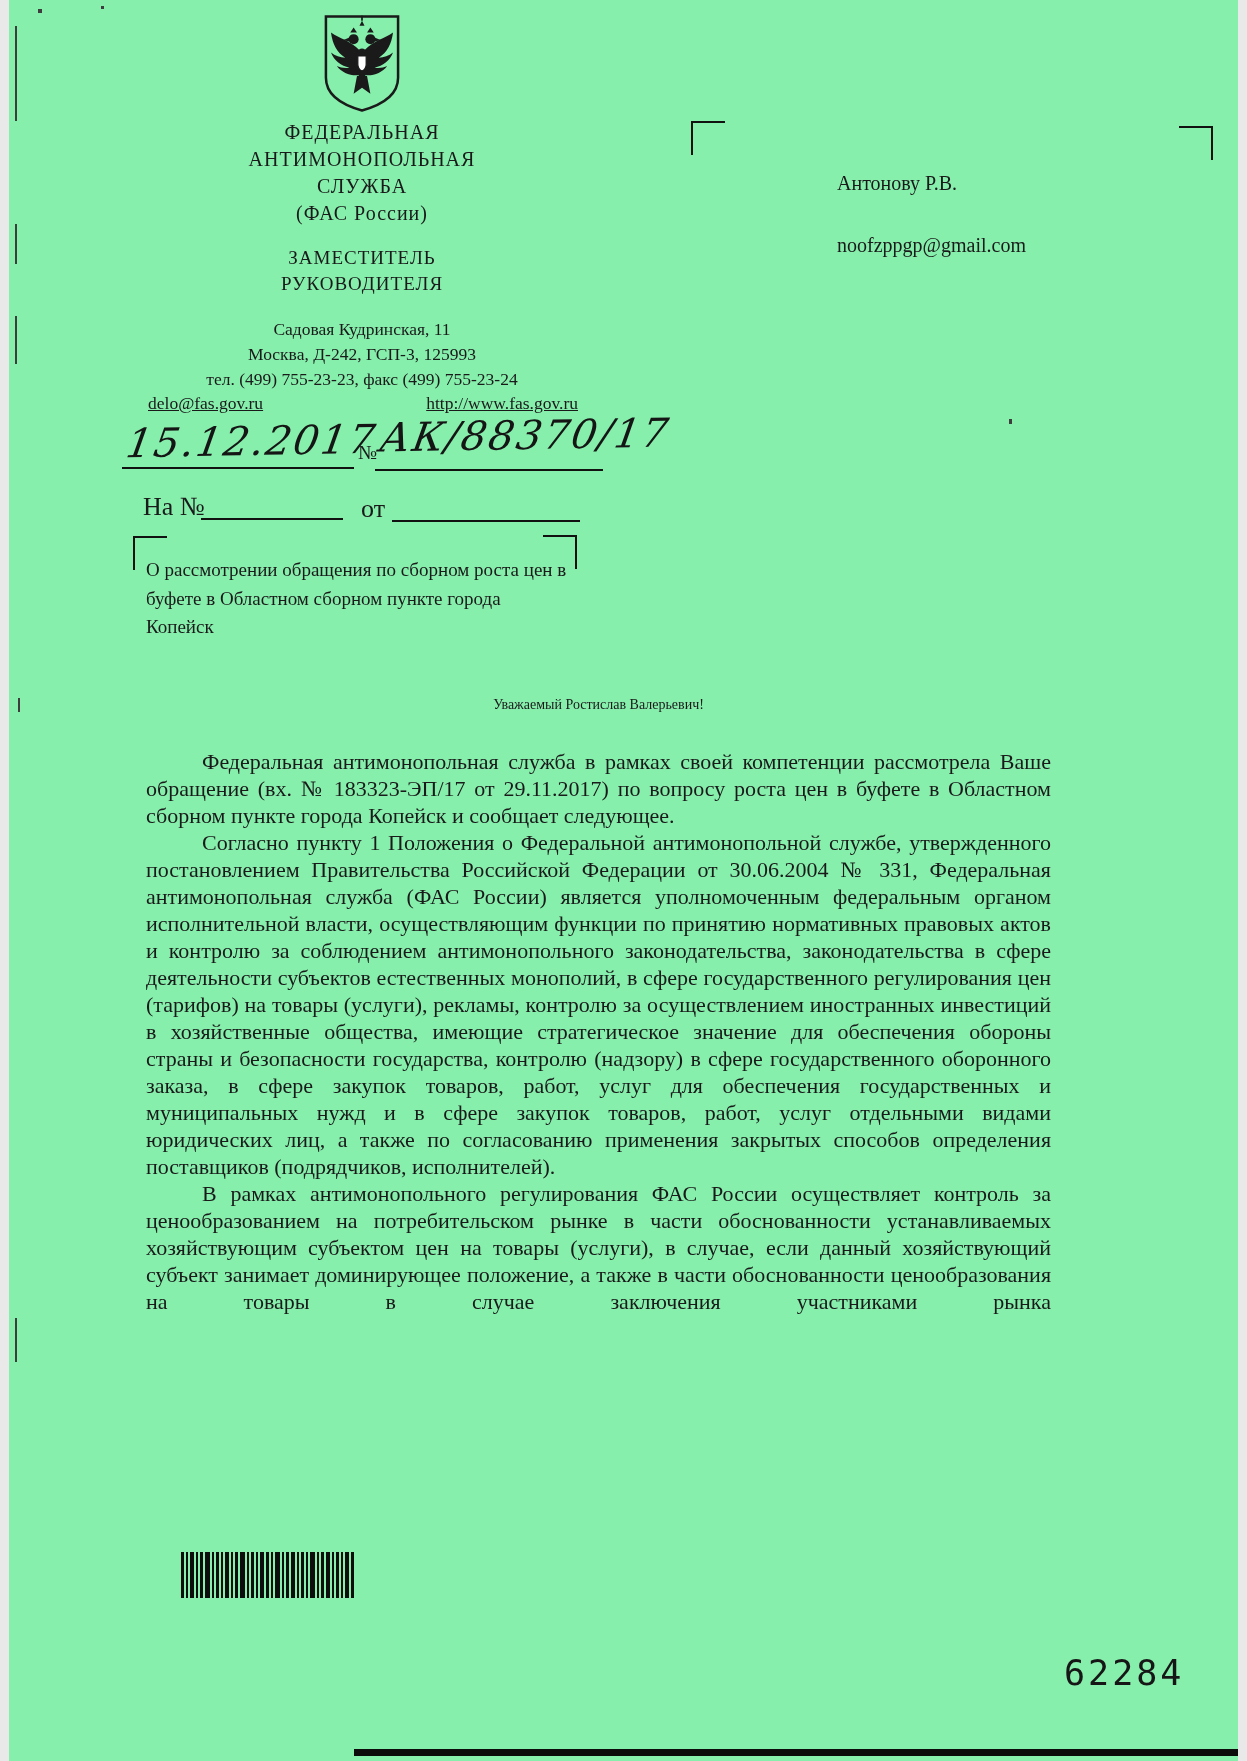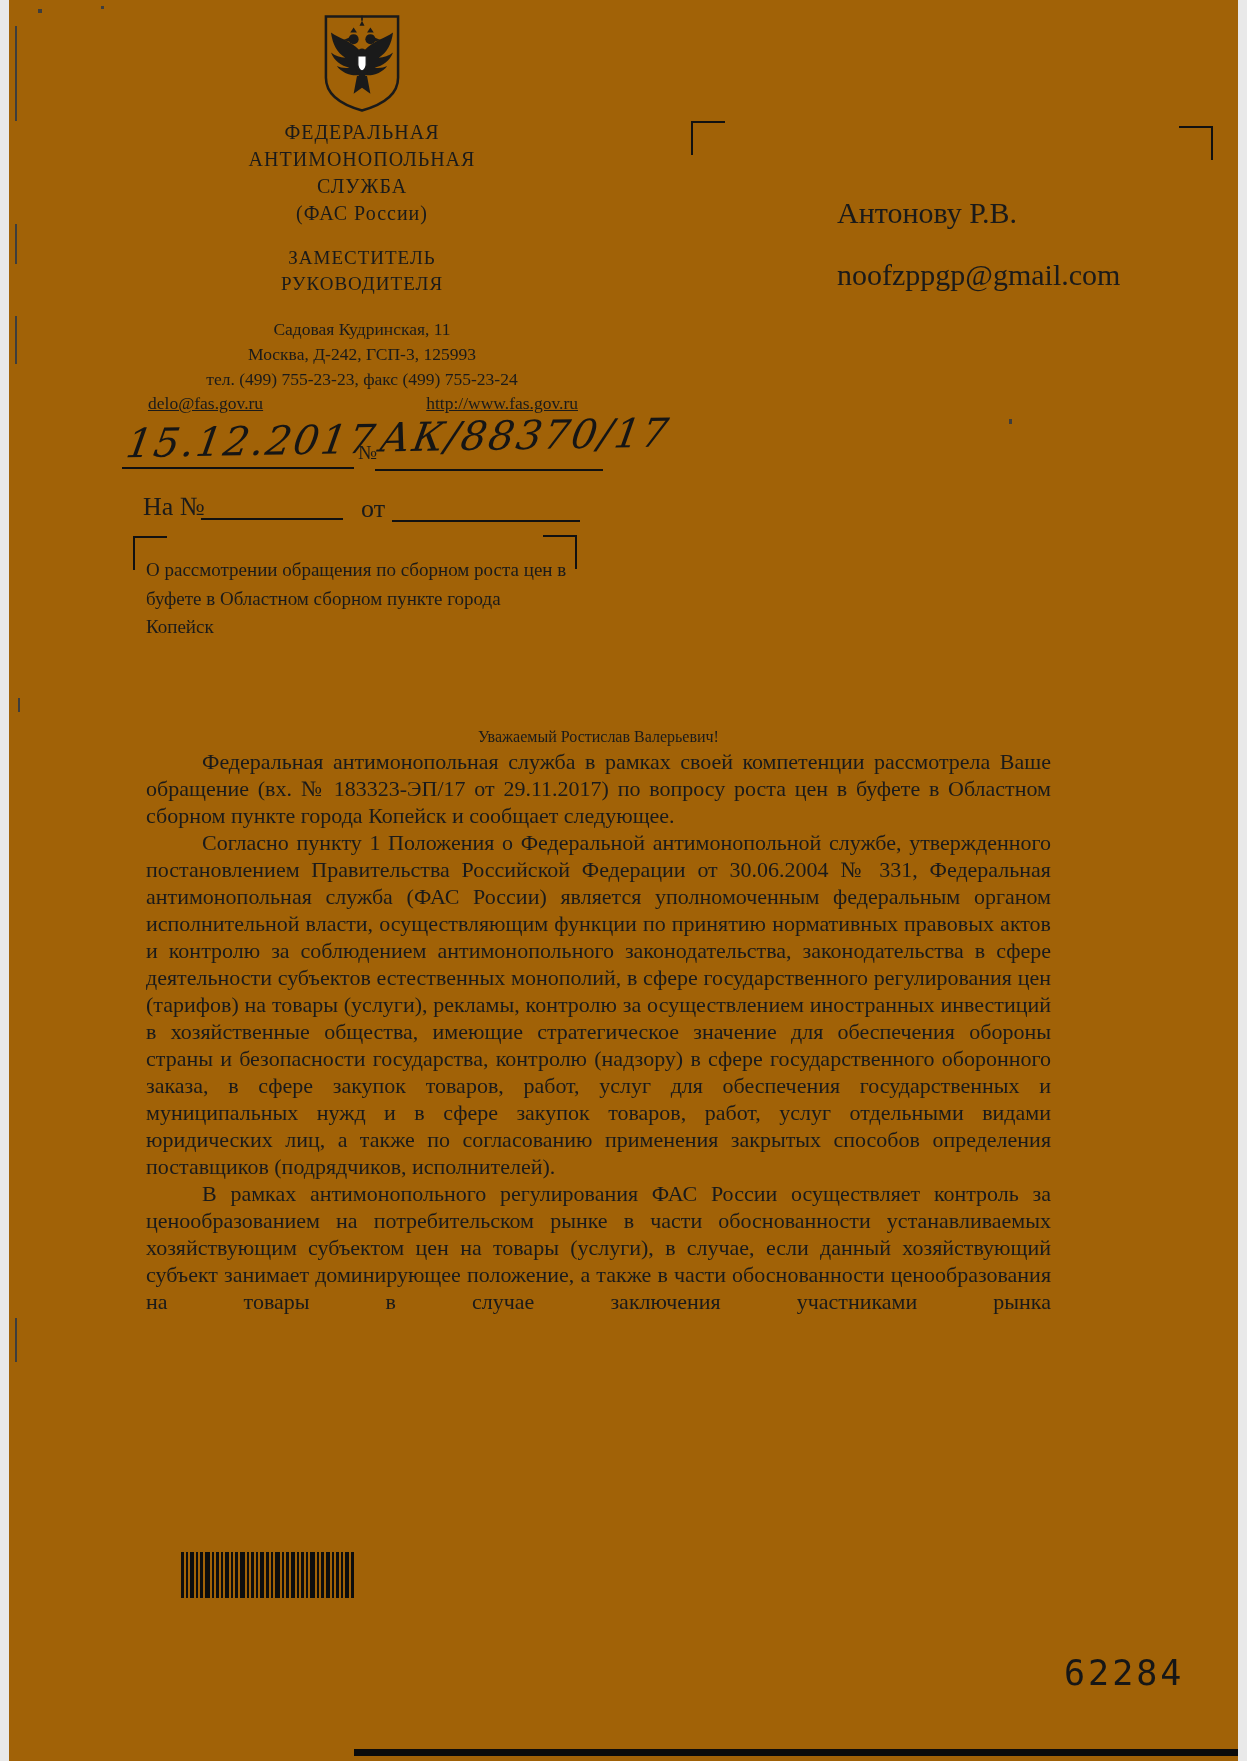--- a/index.html
+++ b/index.html
@@ -1,20 +1,20 @@
 <!DOCTYPE html>
 <html><head>
 <meta charset="utf-8">
 <style>
   html,body{margin:0;padding:0;background:#e9e9e9;}
   .page{
     position:relative;
     width:1229px;height:1761px;
     margin:0 auto;
-    background:#a16207;
+    background:#86efac;
     font-family:"Liberation Serif", serif;
     color:#1a1a1a;
     overflow:hidden;
   }
   
   .letterhead{position:absolute;left:123px;top:10px;width:460px;text-align:center;}
   .emblem{display:block;margin:4px auto 6px auto;}
   .org-line{font-size:20px;line-height:27px;letter-spacing:1px;font-weight:400;}
   .pos-block{margin-top:18px;}
   .pos-line{font-size:19px;line-height:26px;letter-spacing:1px;}
@@ -33,25 +33,25 @@
     white-space:nowrap;
     letter-spacing:2px;
   }
   .rule{position:absolute;height:2px;background:#111;}
   .plain-label{position:absolute;font-size:26px;}
   
   .corner{position:absolute;width:32px;height:32px;}
   .corner.tl{border-top:2px solid #111;border-left:2px solid #111;}
   .corner.tr{border-top:2px solid #111;border-right:2px solid #111;}
   
-  .recipient-name,.recipient-email{position:absolute;font-size:30px;white-space:nowrap;margin-top:24px;}
+  .recipient-name,.recipient-email{position:absolute;font-size:20px;white-space:nowrap;}
   
   .subject{position:absolute;left:137px;top:556px;width:455px;font-size:19px;line-height:28.5px;}
   
-  .salutation{position:absolute;left:137px;top:697px;width:905px;text-align:center;font-size:16px;margin-top:31px;}
+  .salutation{position:absolute;left:137px;top:697px;width:905px;text-align:center;font-size:14px;}
   .body-text{position:absolute;left:137px;top:748px;width:905px;}
   .body-text p{
     margin:0;
     font-size:22px;
     line-height:27px;
     text-align:justify;
     text-indent:56px;
   }
   .body-text p.continues{text-align-last:justify;}
   

